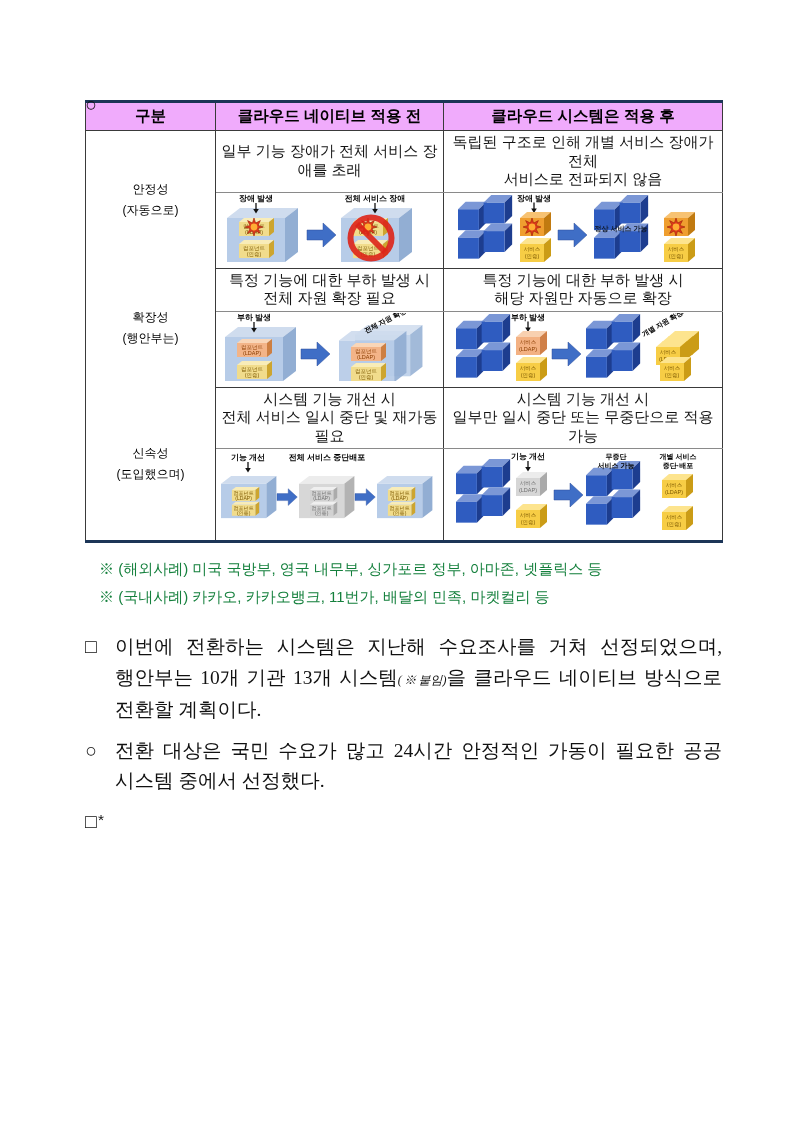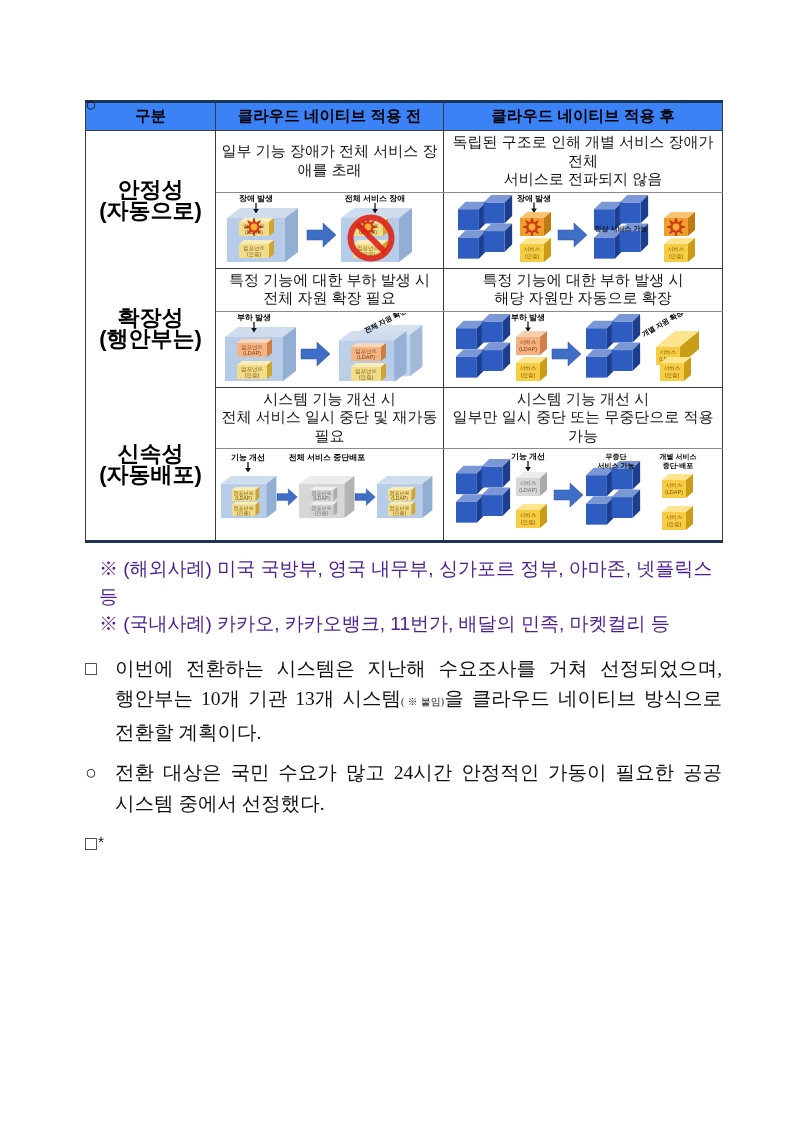--- a/index.html
+++ b/index.html
@@ -1,42 +1,42 @@
 <!DOCTYPE html>
 <html lang="ko"><head>
 <meta charset="utf-8">
 <style>
   html,body{margin:0;padding:0;background:#9a9a9a;}
   .page{width:793px;height:1121px;margin:0 auto;background:#fff;box-sizing:border-box;
         padding:90px 71px 0 85px;font-family:"Liberation Serif",serif;color:#111;overflow:hidden;}
   .para{position:relative;padding-left:30px;font-size:19.5px;line-height:30.5px;
         text-align:justify;word-break:keep-all;}
   .para .bullet{position:absolute;left:0;top:0;}
-  .paren-small{font-size:10px;}
+  .paren-small{font-size:12px;font-style:italic;}
   sup.msup{font-size:12px;vertical-align:super;line-height:0;}
   .p1{margin-bottom:6px;}
   .p2{margin-bottom:10px;}
   .p3{margin-bottom:10px;}
   .p4{margin-bottom:2px;}
 
   table.cmp{width:637px;border-collapse:collapse;table-layout:fixed;margin:10px 0 12px 0;
         border:1.2px solid #3a3a3a;border-top:3.5px solid #1c3557;border-bottom:3px solid #1c3557;
         font-family:"Liberation Sans",sans-serif;}
-  table.cmp th{background:#3b82f6;font-size:15.5px;font-weight:bold;padding:3px 2px;
+  table.cmp th{background:#f0abfc;font-size:15.5px;font-weight:bold;padding:3px 2px;
         border:1px solid #3a3a3a;border-top:none;border-bottom:1.6px solid #3a3a3a;color:#000;}
   table.cmp td{border-left:1px solid #3a3a3a;border-right:1px solid #3a3a3a;padding:0;
         text-align:center;vertical-align:middle;}
   table.cmp tr.cap td.caption{font-size:15px;line-height:18.5px;padding:2px 2px 3px;
         white-space:pre-line;color:#141414;border-bottom:1px solid #8a8a8a;}
   table.cmp tr.diag td{border-bottom:1.7px solid #3a3a3a;padding:1px 0 2px;}
   table.cmp tr.diag.last td{border-bottom:none;margin-top:39px;}
-  td.rowlabel{font-size:22px;font-weight:bold;line-height:21px;color:#000;margin-top:32px;}
-
-  .notes{font-family:"Liberation Sans",sans-serif;font-size:19px;line-height:27.5px;
-        padding-left:14px;color:#4c1d95;margin-bottom:16px;word-break:keep-all;}
+  td.rowlabel{font-size:12px;font-weight:normal;line-height:21px;color:#000;margin-top:32px;}
+
+  .notes{font-family:"Liberation Sans",sans-serif;font-size:15px;line-height:27.5px;
+        padding-left:14px;color:#15803d;margin-bottom:22px;word-break:keep-all;}
   .fnote{position:relative;padding-left:30px;font-family:"Liberation Sans",sans-serif;
         font-size:15.5px;line-height:26.5px;text-align:justify;word-break:keep-all;margin-top:6px;}
   .fnote .marker{position:absolute;left:13px;}
 
   
   .dl{font-family:"Liberation Sans",sans-serif;font-size:8px;font-weight:bold;fill:#000;text-anchor:middle;}
   .dls{font-family:"Liberation Sans",sans-serif;font-size:7px;font-weight:bold;fill:#000;text-anchor:middle;}
   .ct{font-family:"Liberation Sans",sans-serif;font-size:5.5px;fill:#7c5800;text-anchor:middle;}
   .ct2{font-size:6.5px;}
   .ctp{fill:#8a3c00;}
@@ -126,21 +126,21 @@
   <table class="cmp">
     <colgroup>
         <col style="width:130px">
         <col style="width:228px">
         <col style="width:279px">
       </colgroup>
     <tbody>
         <tr>
       <th>구분</th>
       <th>클라우드 네이티브 적용 전</th>
-      <th>클라우드 네이티브 적용 후</th>
+      <th>클라우드 시스템은 적용 후</th>
     </tr>
 
     <tr class="cap">
       <td class="rowlabel" rowspan="2">
         <div>안정성</div>
         <div>(자동으로)</div>
       </td>
       <td class="caption">일부 기능 장애가 전체 서비스 장애를 초래</td>
       <td class="caption">독립된 구조로 인해 개별 서비스 장애가 전체
 서비스로 전파되지 않음</td>
@@ -269,21 +269,21 @@
           <use href="#cy" x="206" y="44"></use>
           <text class="ct" x="218" y="57">서비스</text>
           <text class="ct" x="218" y="63.5">(인증)</text>
         </svg>
       </td>
     </tr>
 
     <tr class="cap">
       <td class="rowlabel" rowspan="2">
         <div>신속성</div>
-        <div>(자동배포)</div>
+        <div>(도입했으며)</div>
       </td>
       <td class="caption">시스템 기능 개선 시
 전체 서비스 일시 중단 및 재가동 필요</td>
       <td class="caption">시스템 기능 개선 시
 일부만 일시 중단 또는 무중단으로 적용 가능</td>
     </tr>
     <tr class="diag last">
       <td>
         <svg width="222" height="84" viewBox="0 0 222 84">
           <text class="dl" x="29" y="10">기능 개선</text>

